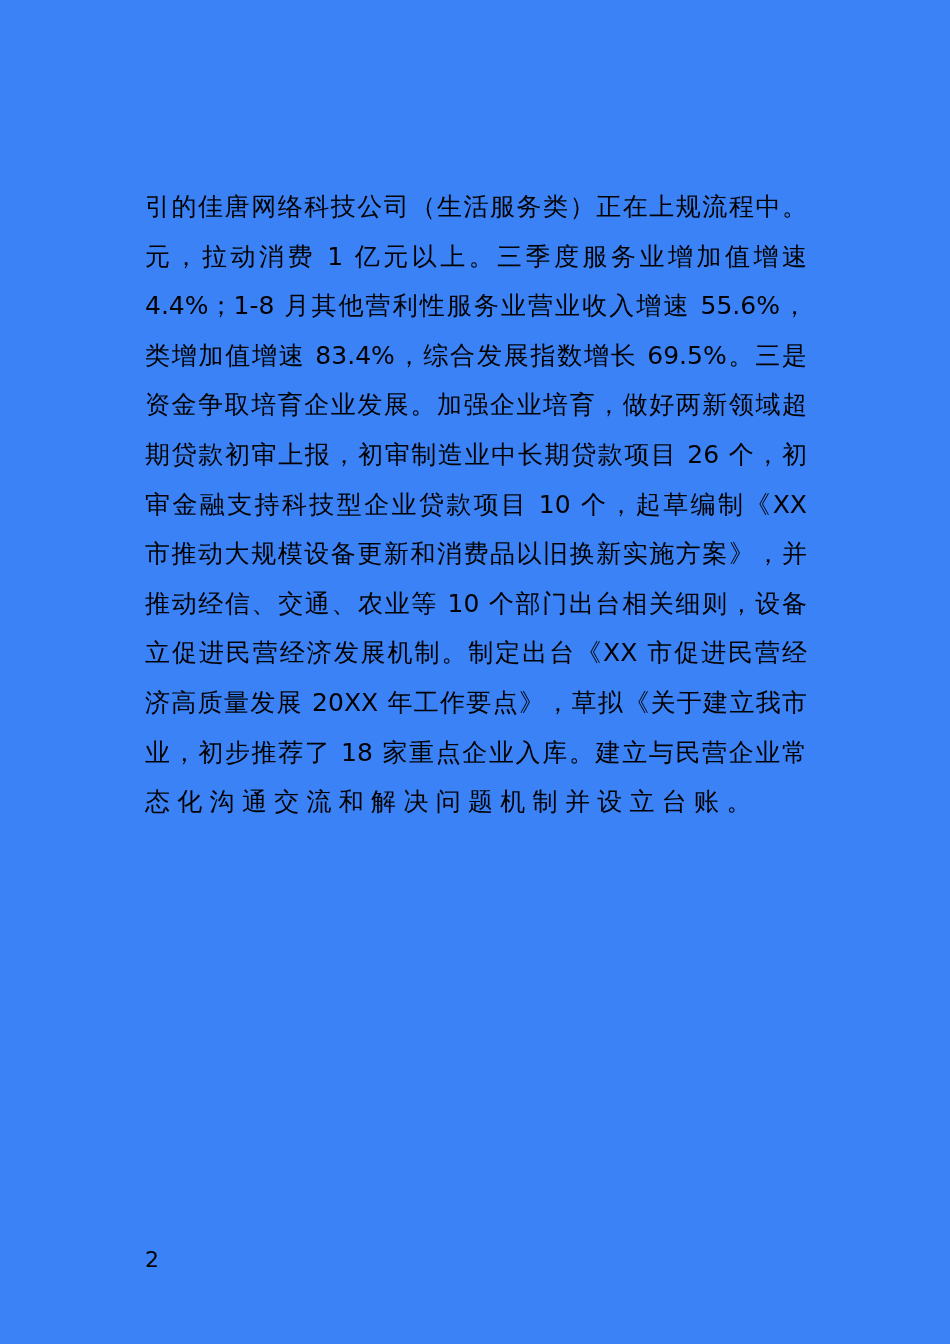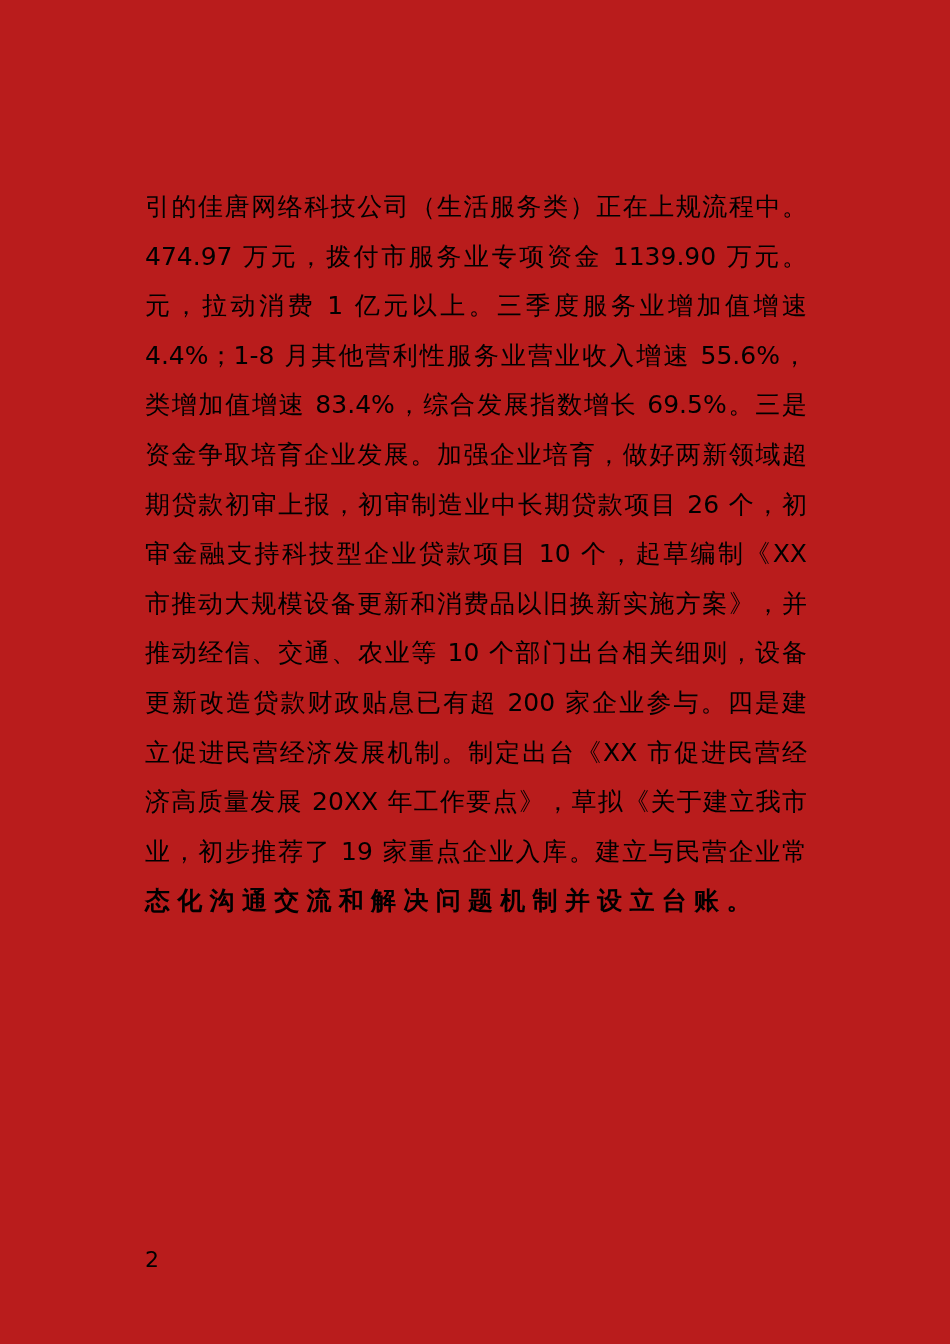--- a/index.html
+++ b/index.html
@@ -13,21 +13,21 @@
       position: relative;
       overflow: hidden;
       font-family: "DejaVu Sans", "Liberation Sans", sans-serif;
       color: #000000;
     }
     .page {
       position: absolute;
       left: 0; top: 0;
       width: 950px;
       height: 1344px;
-      background: #b91c1c;
+      background: #3b82f6;
     }
     .body-text {
       position: absolute;
       left: 145px;
       top: 182px;
       width: 662px;
     }
     .line {
       display: block;
       height: 49.6px;
@@ -35,46 +35,43 @@
       font-size: 25px;
       white-space: nowrap;
       text-align: justify;
       text-align-last: justify;
       letter-spacing: 0px;
     }
     .line.last {
       text-align: right;
       text-align-last: left;
       letter-spacing: 7.3px;
-      font-weight: bold;
     }
     .page-number {
       position: absolute;
       left: 145px;
       top: 1246px;
       font-size: 22px;
       line-height: 28px;
     }
   </style>
 </head>
 <body>
 
 <div class="page">
   <div class="body-text">
     <span class="line">引的佳唐网络科技公司（生活服务类）正在上规流程中。</span>
-    <span class="line">474.97 万元，拨付市服务业专项资金 1139.90 万元。</span>
     <span class="line">元，拉动消费 1 亿元以上。三季度服务业增加值增速</span>
     <span class="line">4.4%；1-8 月其他营利性服务业营业收入增速 55.6%，</span>
     <span class="line">类增加值增速 83.4%，综合发展指数增长 69.5%。三是</span>
     <span class="line">资金争取培育企业发展。加强企业培育，做好两新领域超</span>
     <span class="line">期贷款初审上报，初审制造业中长期贷款项目 26 个，初</span>
     <span class="line">审金融支持科技型企业贷款项目 10 个，起草编制《XX</span>
     <span class="line">市推动大规模设备更新和消费品以旧换新实施方案》，并</span>
     <span class="line">推动经信、交通、农业等 10 个部门出台相关细则，设备</span>
-    <span class="line">更新改造贷款财政贴息已有超 200 家企业参与。四是建</span>
     <span class="line">立促进民营经济发展机制。制定出台《XX 市促进民营经</span>
     <span class="line">济高质量发展 20XX 年工作要点》，草拟《关于建立我市</span>
-    <span class="line">业，初步推荐了 19 家重点企业入库。建立与民营企业常</span>
+    <span class="line">业，初步推荐了 18 家重点企业入库。建立与民营企业常</span>
     <span class="line last">态化沟通交流和解决问题机制并设立台账。</span>
   </div>
 
   <div class="page-number">2</div>
 </div>
 
 </body></html>

